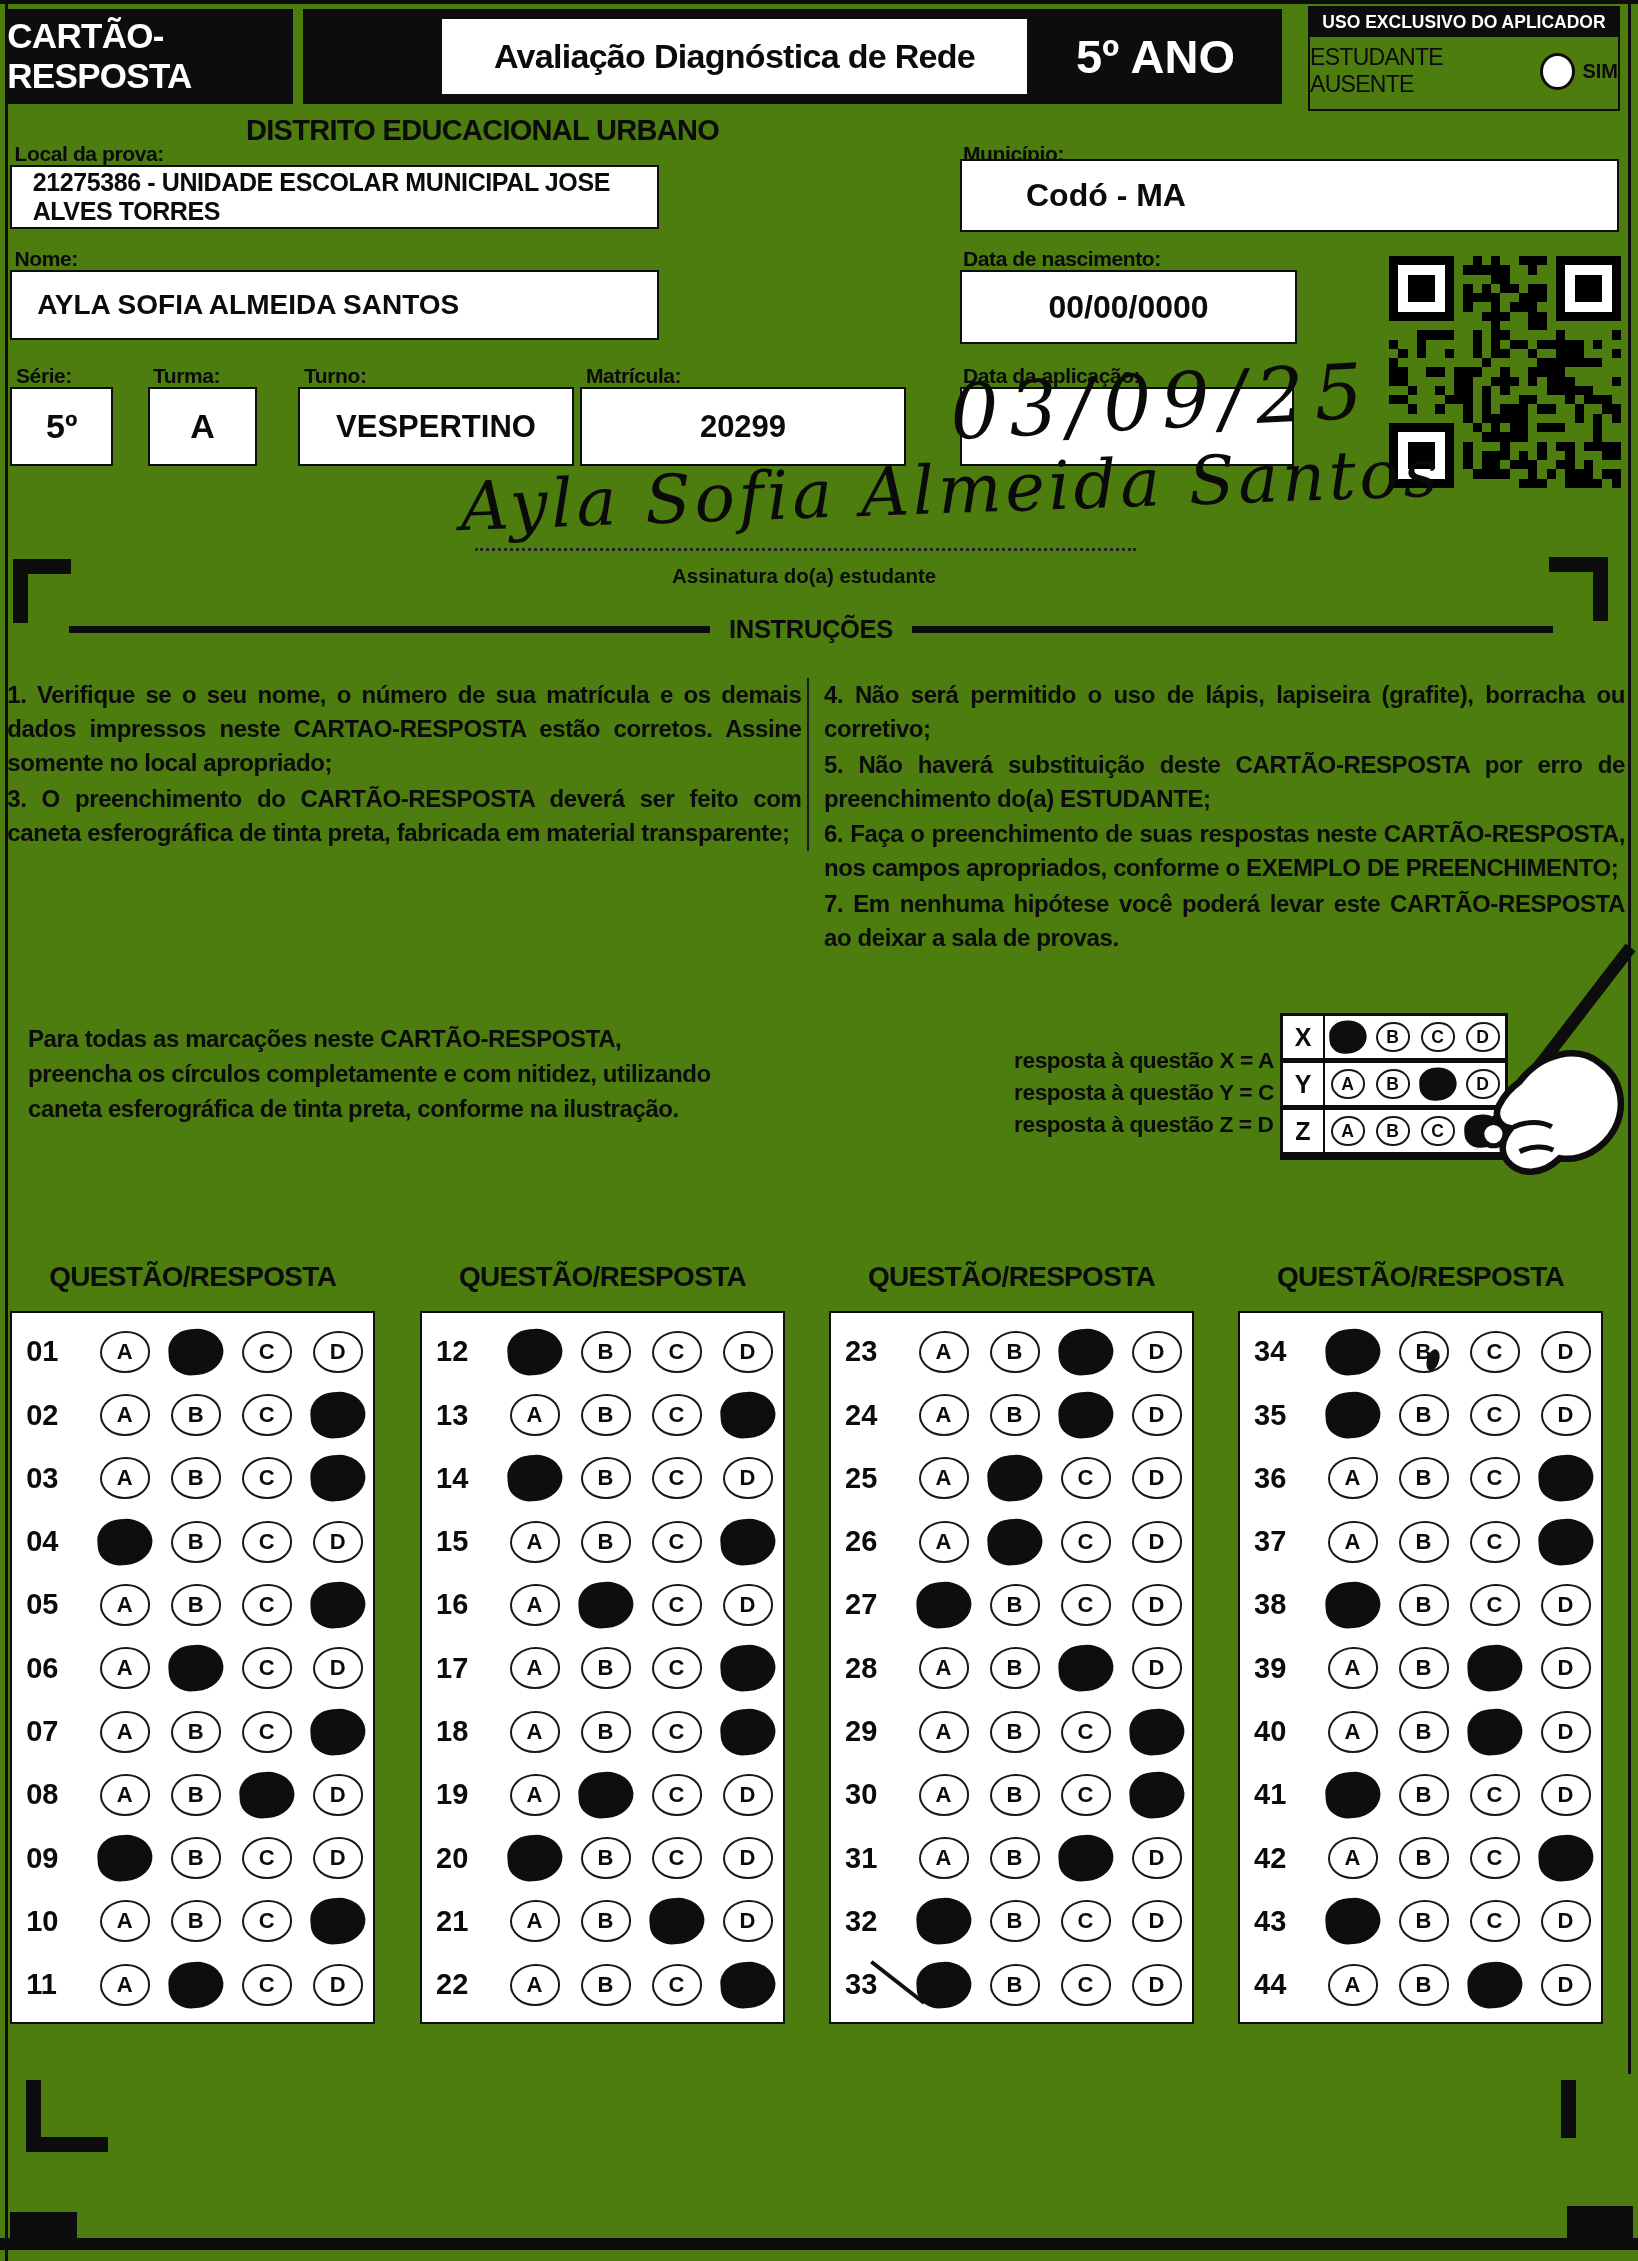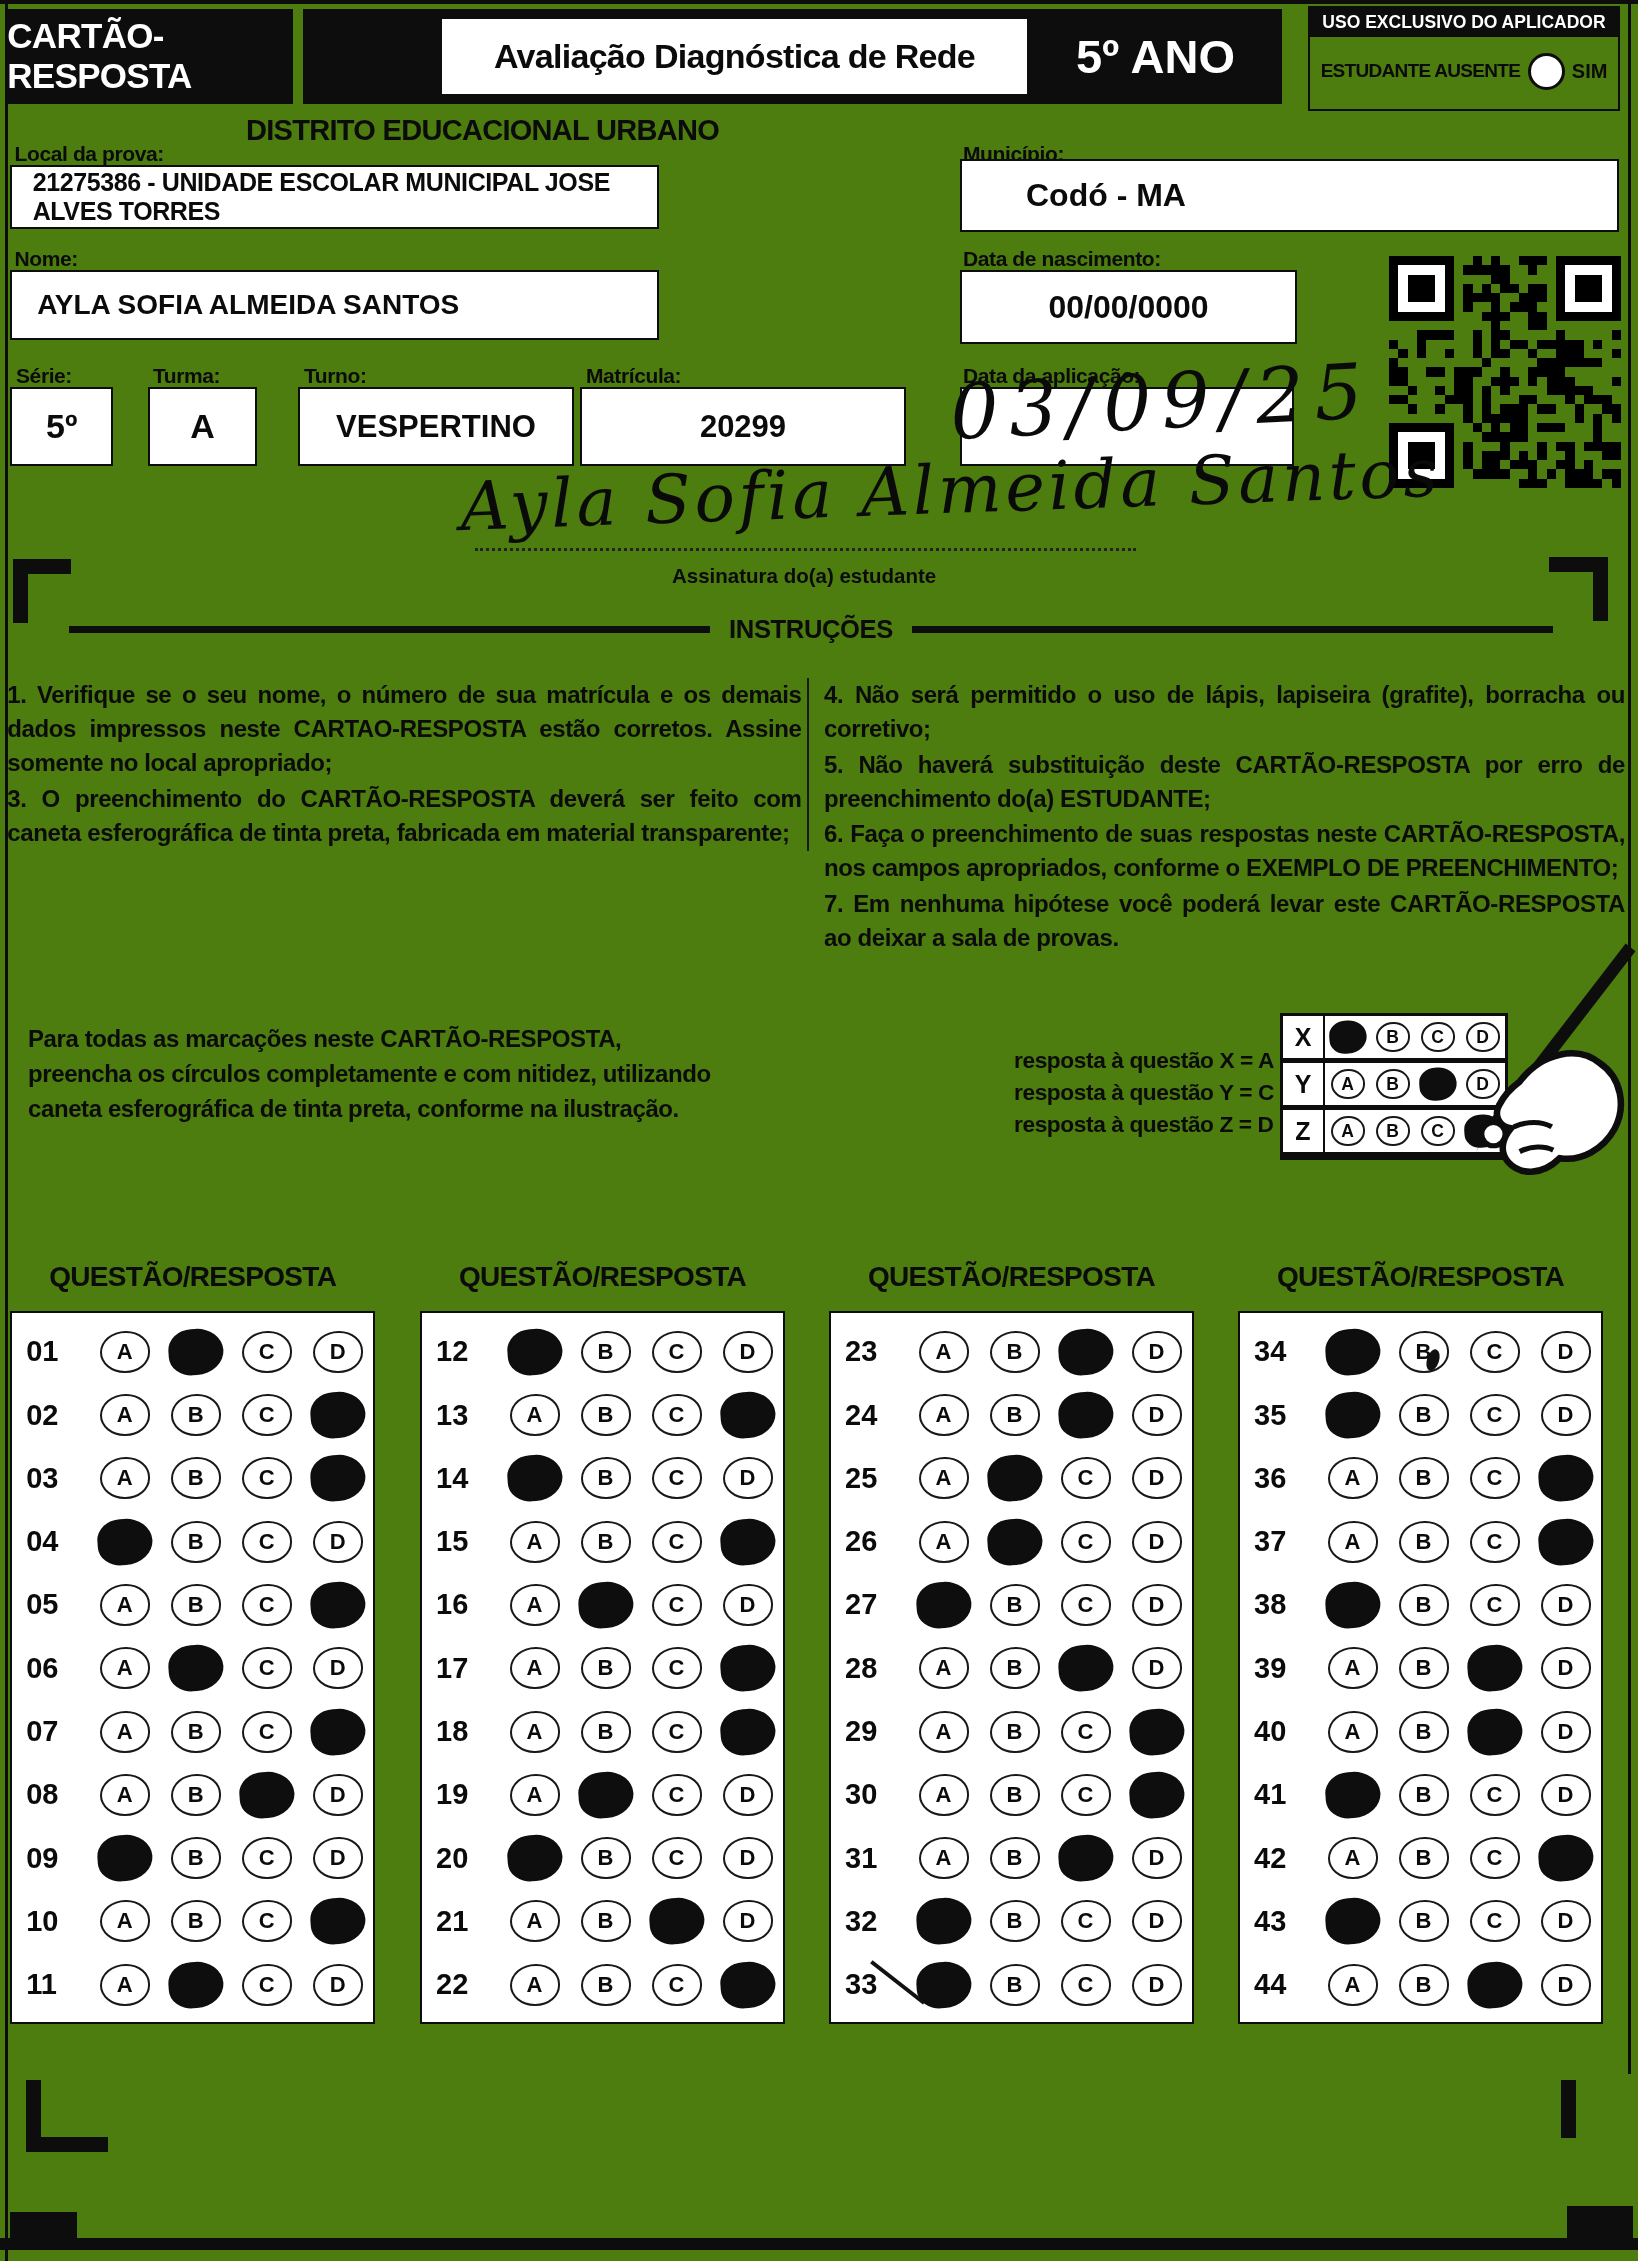--- a/index.html
+++ b/index.html
@@ -61,21 +61,21 @@
     <span style="font-size:34px;font-weight:700;letter-spacing:-0.7px;">Avaliação Diagnóstica de Rede</span>
   </div>
   <div class="abs center" style="left:1030px;top:8.8px;width:251px;height:95px;color:#fff;">
     <span style="font-size:47px;font-weight:700;">5º ANO</span>
   </div>
   <div class="abs" style="left:1308px;top:5.8px;width:308px;height:101px;border:2.9px solid #0d0d0d;">
     <div class="blackbar" style="height:29px;">
       <span style="font-size:17.5px;font-weight:700;">USO EXCLUSIVO DO APLICADOR</span>
     </div>
     <div style="display:flex;align-items:center;justify-content:center;height:69px;gap:7.3px;">
-      <span style="font-size:19px;font-weight:700;letter-spacing:-0.7px;">ESTUDANTE AUSENTE</span>
+      <span style="font-size:23px;font-weight:400;letter-spacing:-0.7px;">ESTUDANTE AUSENTE</span>
       <span style="width:31px;height:31px;border:3.7px solid #0d0d0d;border-radius:50%;display:inline-block;background:#fff;"></span>
       <span style="font-size:20px;font-weight:700;">SIM</span>
     </div>
   </div>
 
   <div class="abs" style="left:183px;top:114px;width:599px;text-align:center;font-size:29px;font-weight:700;letter-spacing:-0.7px;">DISTRITO EDUCACIONAL URBANO</div>
   <div class="abs lbl" style="left:14.6px;top:142px;">Local da prova:</div>
   <div class="abs box" style="left:10.2px;top:165px;width:649px;height:64px;display:flex;align-items:center;padding-left:20.5px;box-sizing:border-box;">
     <span style="font-size:25px;font-weight:700;letter-spacing:-0.4px;">21275386 - UNIDADE ESCOLAR MUNICIPAL JOSE ALVES TORRES</span>
   </div>

